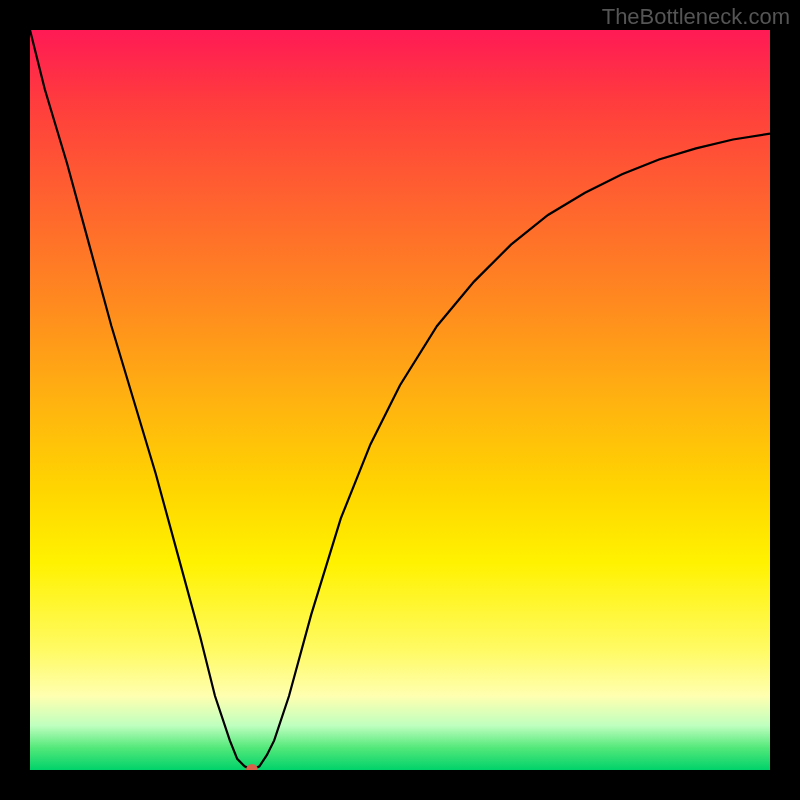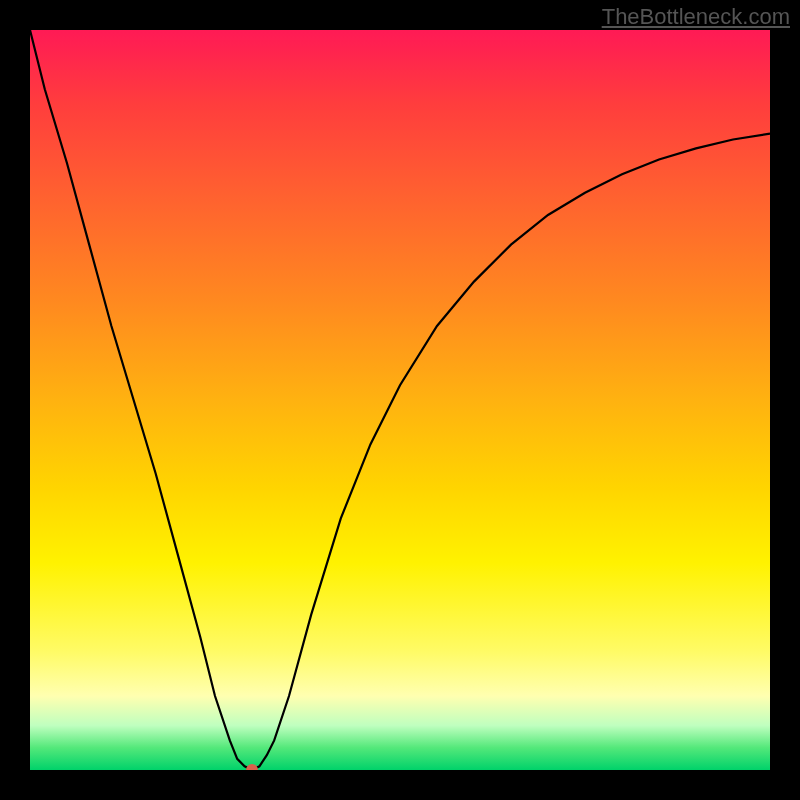--- a/index.html
+++ b/index.html
@@ -12,21 +12,20 @@
     overflow: hidden;
   }
   .watermark {
     position: absolute;
     top: 4px;
     right: 10px;
     color: #555;
     font-size: 22px;
     font-weight: 500;
     z-index: 10;
-    text-decoration: underline;
   }
   .plot-frame {
     position: absolute;
     top: 30px;
     left: 30px;
     width: 740px;
     height: 740px;
     background: linear-gradient(to bottom,
       #ff1a55 0%,
       #ff3d3d 10%,

